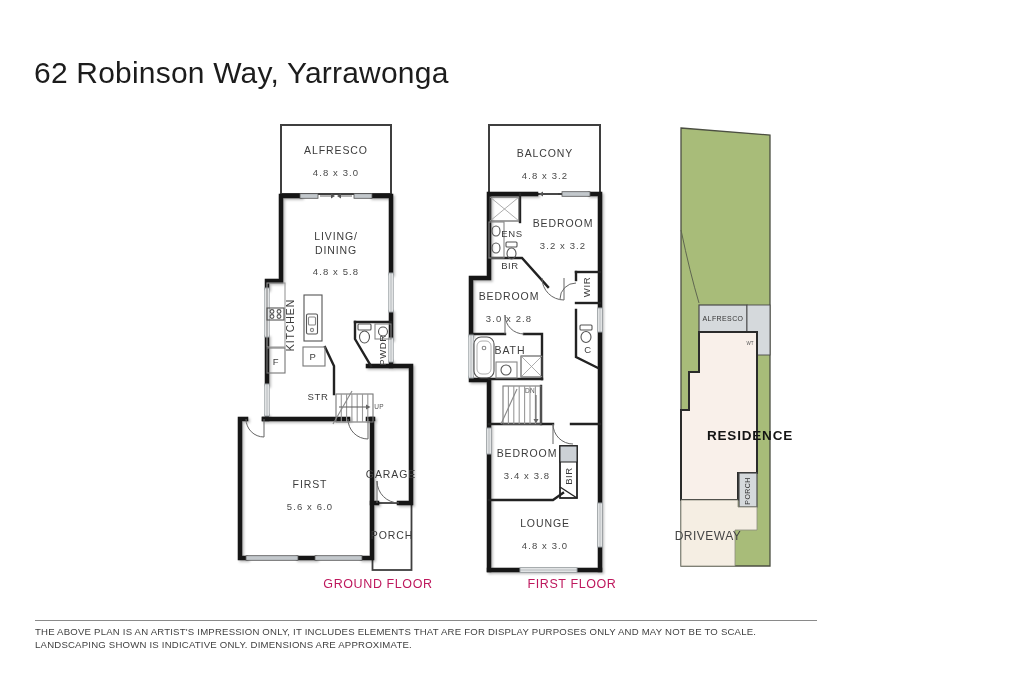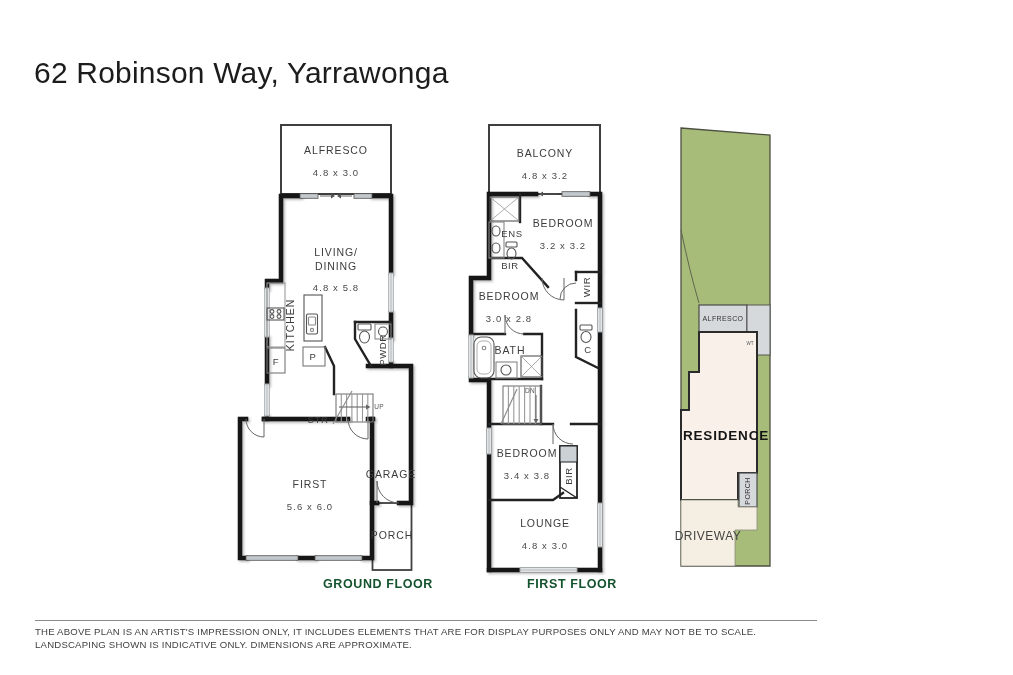--- a/index.html
+++ b/index.html
@@ -11,23 +11,23 @@
   .logo{left:855px;top:4px;width:115px;height:112px;background:#e2052e;display:flex;
         align-items:center;justify-content:center;}
   .logo span{color:#fff;font-family:"DejaVu Serif", serif;font-style:italic;font-weight:bold;
         font-size:31px;transform:rotate(-8deg);letter-spacing:-1px;}
   .rlabel{position:absolute;transform:translate(-50%,-50%);text-align:center;color:#3c3c3c;
         font-size:10.5px;letter-spacing:0.9px;white-space:nowrap;line-height:1.3;}
   .rlabel .rdims{font-size:9.5px;letter-spacing:1.1px;color:#4a4a4a;margin-top:9px;}
   .vert{transform:translate(-50%,-50%) rotate(-90deg);}
   .small{font-size:9.5px;letter-spacing:0.6px;}
   .tiny{font-size:6.5px;letter-spacing:0.3px;color:#555;}
-  .caption{font-size:12.5px;font-weight:bold;color:#14532d;letter-spacing:0.6px;text-align:center;}
+  .caption{font-size:12.5px;font-weight:normal;color:#be185d;letter-spacing:0.6px;text-align:center;}
   .site-lbl{font-size:7px;letter-spacing:0.4px;color:#333;}
-  .res-lbl{font-size:13.5px;font-weight:bold;letter-spacing:0.8px;color:#151515;}
+  .res-lbl{font-size:13.5px;font-weight:bold;letter-spacing:0.8px;color:#151515;margin-left:24px;}
   .dw-lbl{font-size:12px;letter-spacing:0.5px;color:#444;}
   .north-n{left:928px;top:572px;transform:translate(-50%,-50%);font-size:40px;color:#0c0c0c;}
   .rule{left:35px;top:620px;width:947px;height:1px;background:#8a8a8a;}
   .disc{left:35px;top:626px;width:900px;font-size:9.6px;color:#3f3f3f;letter-spacing:0.2px;line-height:1.35;}
 </style>
 </head>
 <body>
 
 <div id="canvas">
 
@@ -265,30 +265,30 @@
   <div class="abs title">62 Robinson Way, Yarrawonga</div>
 
   <div class="abs logo">
     <span>Elders</span>
   </div>
 
   <div class="rlabel" style="left:336px;top:161px">
     <div>ALFRESCO</div>
     <div class="rdims">4.8 x 3.0</div>
   </div>
-  <div class="rlabel" style="left:336px;top:270px">
+  <div class="rlabel" style="left:336px;top:254px">
     <div>LIVING/</div>
     <div>DINING</div>
     <div class="rdims">4.8 x 5.8</div>
   </div>
   <div class="rlabel vert" style="left:291px;top:325px">KITCHEN</div>
   <div class="rlabel small" style="left:276px;top:362px">F</div>
   <div class="rlabel small" style="left:313px;top:357px">P</div>
   <div class="rlabel vert small" style="left:383px;top:350px">PWDR</div>
-  <div class="rlabel small" style="left:318px;top:420px">STR</div>
+  <div class="rlabel small" style="left:318px;top:397px">STR</div>
   <div class="rlabel tiny" style="left:379px;top:407px">UP</div>
   <div class="rlabel" style="left:310px;top:495px">
     <div>FIRST</div>
     <div class="rdims">5.6 x 6.0</div>
   </div>
   <div class="rlabel" style="left:391px;top:475px">GARAGE</div>
   <div class="rlabel" style="left:392px;top:536px">PORCH</div>
   <div class="rlabel caption" style="left:378px;top:584px">GROUND FLOOR</div>
 
   <div class="rlabel" style="left:545px;top:164px">

